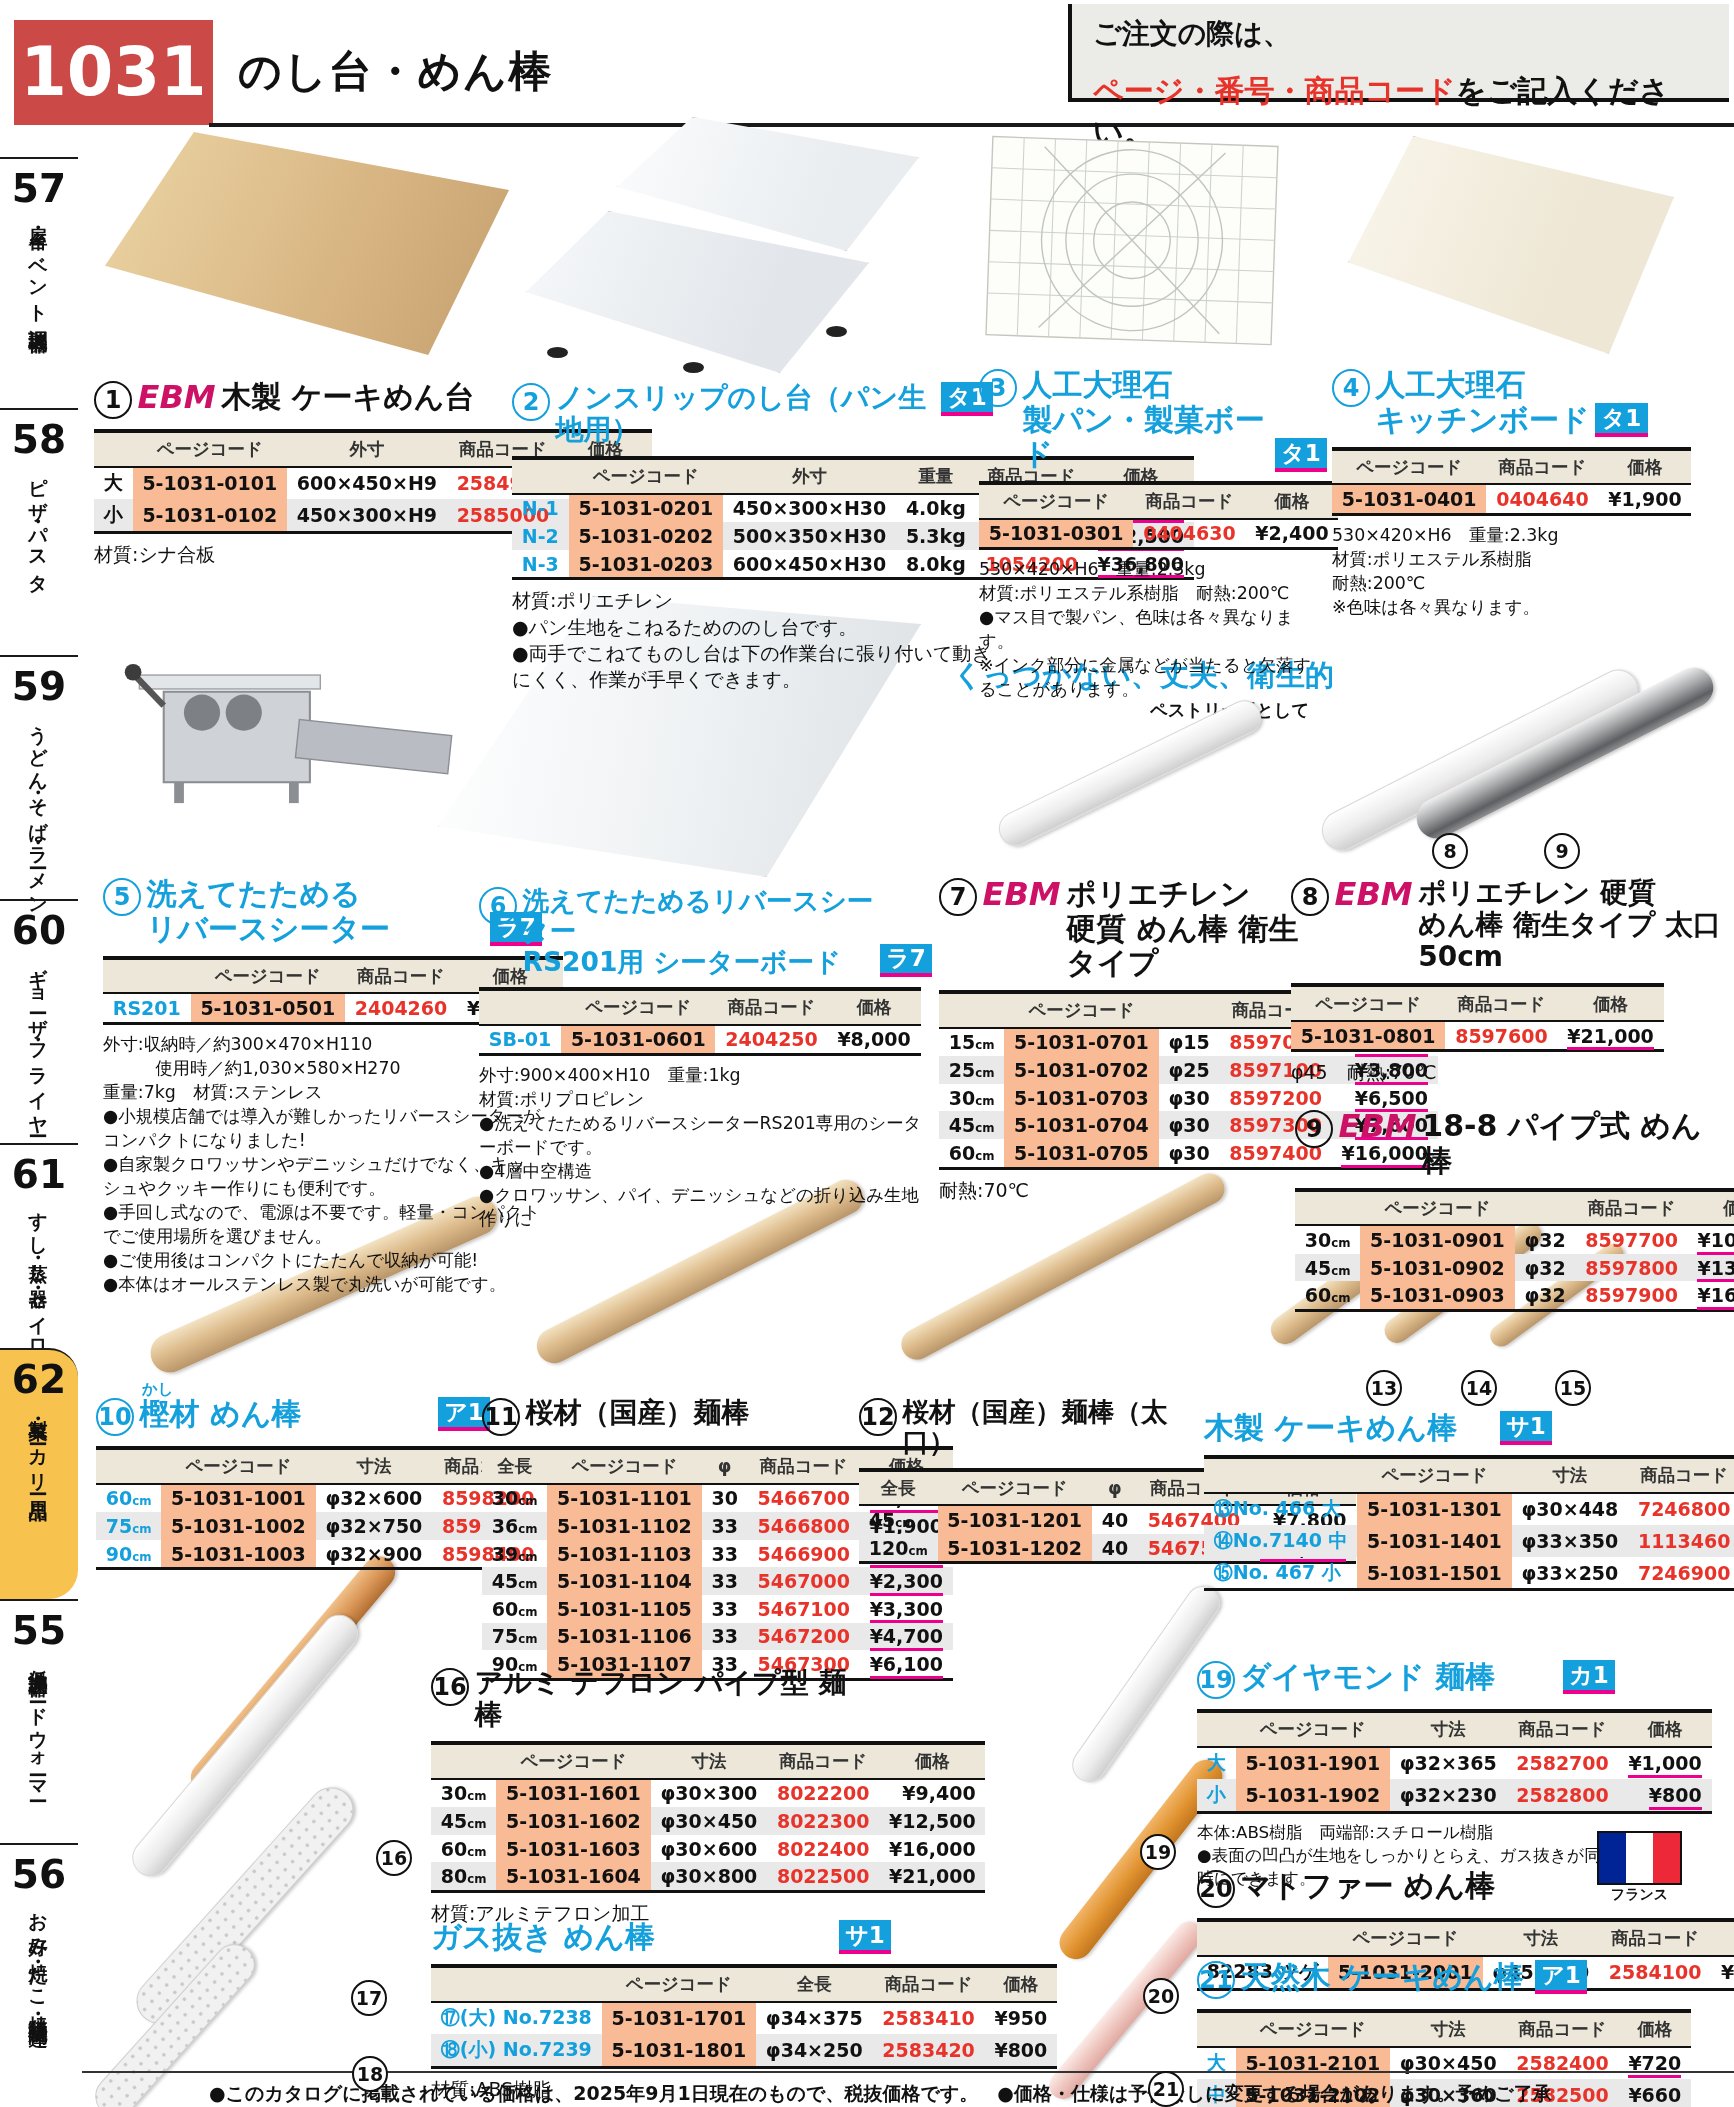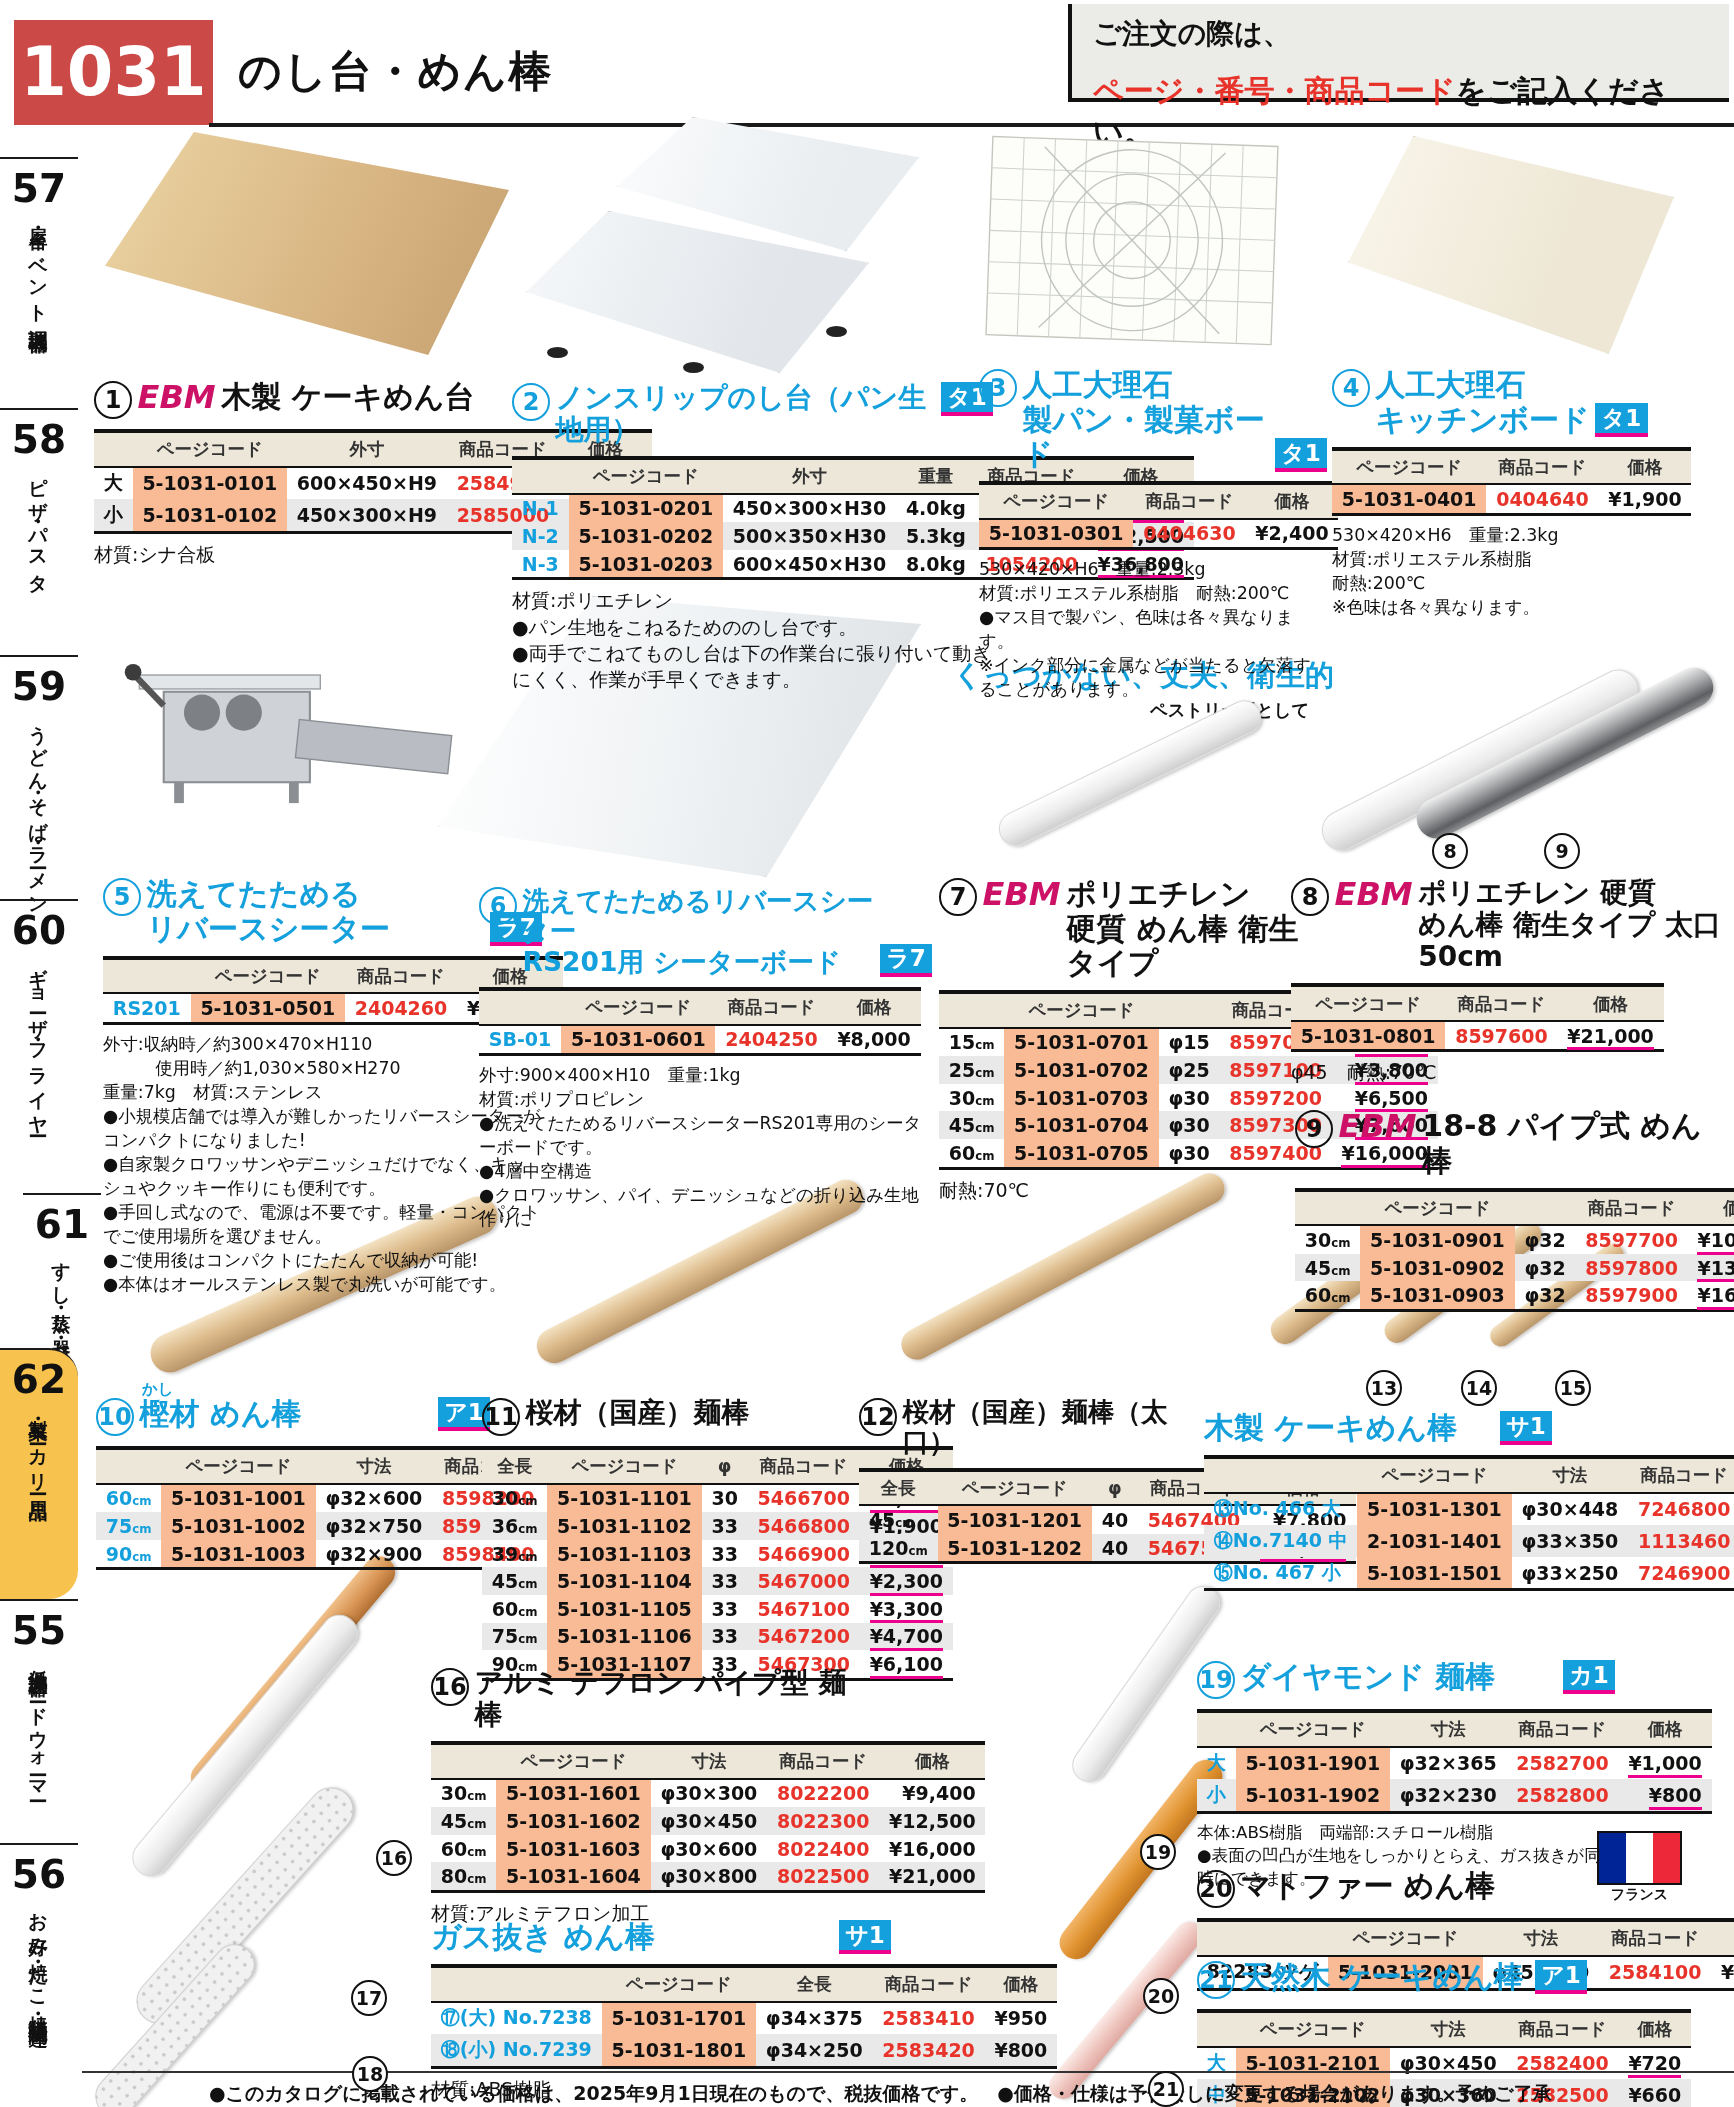--- a/index.html
+++ b/index.html
@@ -86,21 +86,21 @@
 <div class="abs hrule"></div>
 <div class="abs orderbox">
   <div class="l1">ご注文の際は、</div>
   <div class="l2"><span class="red">ページ・番号・商品コード</span><span>をご記入ください。</span></div>
 </div>
 
 <div class="abs side-item" style="top:157px;height:251px;"><div class="side-num">57</div><span class="side-label">屋台・イベント調理機器</span></div>
 <div class="abs side-item" style="top:408px;height:247px;"><div class="side-num">58</div><span class="side-label">ピザ・パスタ</span></div>
 <div class="abs side-item" style="top:655px;height:312px;"><div class="side-num">59</div><span class="side-label">うどん・そば・ラーメン</span></div>
 <div class="abs side-item" style="top:899px;height:244px;"><div class="side-num">60</div><span class="side-label">ギョーザ・フライヤー</span></div>
-<div class="abs side-item" style="top:1193px;height:264px;margin-left:23px;"><div class="side-num">61</div><span class="side-label">すし・蒸し器・セイロ類</span></div>
+<div class="abs side-item" style="top:1143px;height:264px;"><div class="side-num">61</div><span class="side-label">すし・蒸し器・セイロ類</span></div>
 <div class="abs side-item active" style="top:1348px;height:251px;"><div class="side-num">62</div><span class="side-label">製菓・ベーカリー用品</span></div>
 <div class="abs side-item" style="top:1599px;height:244px;"><div class="side-num">55</div><span class="side-label">低温調理器・フードウォーマー</span></div>
 <div class="abs side-item" style="top:1843px;height:230px;"><div class="side-num">56</div><span class="side-label">お好み焼・たこ焼・鉄板焼関連</span></div>
 
 <div class="board" style="left:105px;top:132px;width:404px;height:223px;background:linear-gradient(115deg,#ecd5a4,#d7b482 60%,#c3a06e);clip-path:polygon(22% 0,100% 26%,80% 100%,0 60%);"></div>
 
 <div class="abs" style="left:526px;top:117px;width:432px;height:261px;">
   <div class="board" style="left:91px;top:0;width:300px;height:132px;background:linear-gradient(110deg,#fbfcfd,#e9edf0 70%);border:0.7px solid #c9ced3;clip-path:polygon(25% 0,100% 30%,76% 100%,0 52%);"></div>
   <div class="board" style="left:0;top:94px;width:341px;height:160px;background:linear-gradient(110deg,#f6f8fa,#e2e6ea 70%);border:0.7px solid #c9ced3;clip-path:polygon(24% 0,100% 32%,74% 100%,0 50%);"></div>
   <div class="board" style="left:21px;top:230px;width:21px;height:11px;background:#222;border-radius:50%;"></div>
@@ -709,21 +709,21 @@
       </thead>
       <tbody>
         <tr>
           <td class="lab cyan">⑬No. 466 大</td>
           <td class="page">5-1031-1301</td>
           <td class="dim">φ30×448</td>
           <td class="code">7246800</td>
         </tr>
         <tr>
           <td class="lab cyan">⑭No.7140 中</td>
-          <td class="page">2-1031-1401</td>
+          <td class="page">5-1031-1401</td>
           <td class="dim">φ33×350</td>
           <td class="code">1113460</td>
         </tr>
         <tr>
           <td class="lab cyan">⑮No. 467 小</td>
           <td class="page">5-1031-1501</td>
           <td class="dim">φ33×250</td>
           <td class="code">7246900</td>
         </tr>
       </tbody>

